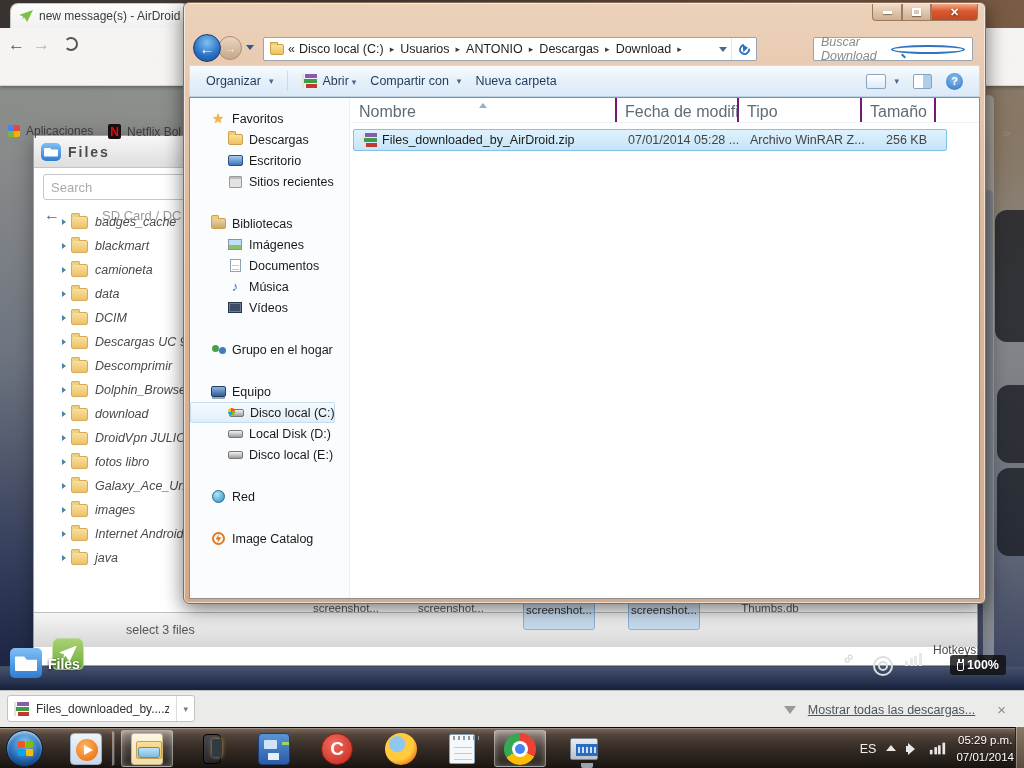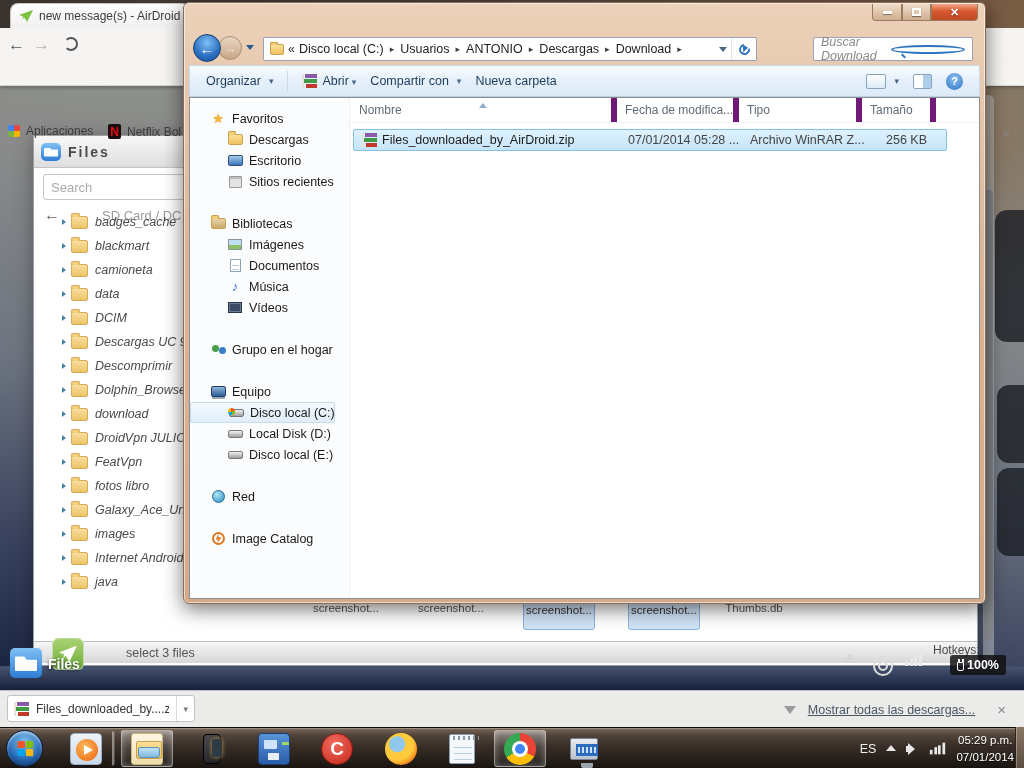--- a/index.html
+++ b/index.html
@@ -73,21 +73,21 @@
   .ad-path{color:#9a9a9a;font-size:13px;white-space:nowrap;}
   .ad-tree{position:absolute;left:0;top:87px;width:150px;bottom:26px;overflow:hidden;}
   .ad-node{height:24px;display:flex;align-items:center;padding-left:26px;position:relative;font-style:italic;}
   .ad-node .tri{position:absolute;left:28px;width:0;height:0;border-left:4px solid #4585a8;
     border-top:3px solid transparent;border-bottom:3px solid transparent;}
   .ad-folder{width:17px;height:13px;background:linear-gradient(#f7dfa0,#edc36a);border:1px solid #d9aa55;
     border-radius:2px;position:relative;margin:0 7px 0 11px;flex:0 0 17px;}
   .ad-folder::before{content:"";position:absolute;top:-4px;left:-1px;width:7px;height:3px;background:#f0cf7d;
     border:1px solid #d9aa55;border-bottom:none;border-radius:2px 2px 0 0;}
   .ad-label{font-size:12.5px;color:#4a4a4a;white-space:nowrap;}
-  .ad-status{position:absolute;left:0;bottom:2px;width:100%;height:22px;background:linear-gradient(#f5f5f5,#d7d7d7);
+  .ad-status{position:absolute;left:0;bottom:18px;width:100%;height:35px;background:linear-gradient(#f5f5f5,#d7d7d7);
     border-top:1px solid #bfbfbf;display:flex;align-items:center;padding-left:92px;}
   .ad-status-text{font-size:12.5px;color:#555;}
   .ad-grid-item{position:absolute;z-index:3;font-size:11.5px;color:#555;text-align:center;}
   .ad-grid-sel{position:absolute;z-index:3;width:72px;height:30px;background:rgba(170,205,240,.55);
     border:1px solid #8cb2dd;border-radius:3px;font-size:11.5px;color:#333;text-align:center;padding-top:3px;}
   
   .dock{position:absolute;left:0;top:666px;width:1024px;height:24px;z-index:3;
     background:linear-gradient(#46536e,#16203c);border-top:1px solid rgba(255,255,255,.18);}
   .dock-files{position:absolute;left:10px;top:648px;width:32px;height:30px;z-index:4;}
   .ad-green{position:absolute;left:52px;top:638px;width:32px;height:32px;z-index:4;border-radius:6px;
@@ -187,21 +187,21 @@
   .si-computer i{display:block;width:15px;height:11px;background:linear-gradient(#8fb6d9,#2d5f9a);border:1px solid #1e3f66;border-radius:2px;box-shadow:0 3px 0 -1px #9aa6b2;}
   .si-disk i,.si-disk-win i{display:block;width:15px;height:8px;background:linear-gradient(#f2f2f2,#9e9e9e);border:1px solid #787878;border-radius:2px;}
   .si-disk-win i::after{content:"";position:absolute;left:0;top:2px;width:7px;height:7px;border-radius:50%;
     background:conic-gradient(#f35325 0 25%,#81bc06 0 50%,#05a6f0 0 75%,#ffba08 0);}
   .si-network i{display:block;width:13px;height:13px;border-radius:50%;background:radial-gradient(circle at 35% 30%,#aee6f8,#2e8fc0);border:1px solid #1f6a94;}
   .si-catalog i{display:block;width:13px;height:13px;border-radius:50%;border:2px solid #e07820;position:relative;}
   .si-catalog i::before{content:"";position:absolute;left:2px;top:0px;width:6px;height:9px;background:#e07820;
     clip-path:polygon(55% 0,0 60%,40% 60%,30% 100%,100% 35%,48% 35%);}
   .filelist{position:absolute;left:161px;top:0;right:0;bottom:0;}
   .lheader{display:flex;height:25px;border-bottom:1px solid #eef2f6;position:relative;}
-  .lh-cell{font-size:12px;color:#5f6b76;padding:5px 4px 0 8px;border-right:6px solid #701a75;white-space:nowrap;overflow:hidden;}
+  .lh-cell{font-size:16px;color:#5f6b76;padding:5px 4px 0 8px;border-right:2px solid #701a75;white-space:nowrap;overflow:hidden;}
   .sortcaret{position:absolute;left:128px;top:1px;border:4px solid transparent;border-bottom:5px solid #93aec8;}
   .lrow{display:flex;align-items:center;height:22px;margin:6px 2px 0 2px;width:594px;
     background:linear-gradient(#def2fd,#c6e4f8);border:1px solid #84c1e8;border-radius:2px;}
   .lr-cell{font-size:12.5px;color:#1c1c1c;padding-left:8px;white-space:nowrap;overflow:hidden;display:flex;align-items:center;gap:5px;}
   .ico-winrar{display:inline-block;width:15px;height:14px;flex:0 0 15px;background:
     linear-gradient(#8a5ba8,#8a5ba8) 1px 0/13px 4px,
     linear-gradient(#3f9b44,#3f9b44) 0 5px/13px 4px,
     linear-gradient(#c0392b,#c0392b) 2px 10px/13px 4px;background-repeat:no-repeat;
     border-left:2px solid #e8e2d8;}
   .crumb-folder{width:14px;height:11px;background:linear-gradient(#fbe196,#efc05f);border:1px solid #caa14e;border-radius:2px;flex:0 0 14px;position:relative;}
@@ -363,25 +363,20 @@
           <span class="ad-label">download</span>
         </div>
         <div class="ad-node">
           <span class="tri" style="left: 28px;"></span>
           <span class="ad-folder" style="margin-left: 11px;"></span>
           <span class="ad-label">DroidVpn JULIO</span>
         </div>
         <div class="ad-node">
           <span class="tri" style="left: 28px;"></span>
           <span class="ad-folder" style="margin-left: 11px;"></span>
-          <span class="ad-label">FeatVpn</span>
-        </div>
-        <div class="ad-node">
-          <span class="tri" style="left: 28px;"></span>
-          <span class="ad-folder" style="margin-left: 11px;"></span>
           <span class="ad-label">fotos libro</span>
         </div>
         <div class="ad-node">
           <span class="tri" style="left: 28px;"></span>
           <span class="ad-folder" style="margin-left: 11px;"></span>
           <span class="ad-label">Galaxy_Ace_Unlo</span>
         </div>
         <div class="ad-node">
           <span class="tri" style="left: 28px;"></span>
           <span class="ad-folder" style="margin-left: 11px;"></span>
@@ -400,21 +395,21 @@
       </div>
     <div class="ad-status">
       <span class="ad-status-text">select 3 files</span>
     </div>
   </div>
   <div id="ad-grid">
       <div class="ad-grid-item" style="left: 313px; top: 602px; width: 66px;">screenshot...</div>
       <div class="ad-grid-item" style="left: 418px; top: 602px; width: 66px;">screenshot...</div>
       <div class="ad-grid-sel" style="left: 523px; top: 600px; width: 72px;">screenshot...</div>
       <div class="ad-grid-sel" style="left: 628px; top: 600px; width: 72px;">screenshot...</div>
-      <div class="ad-grid-item" style="left: 724px; top: 602px; width: 60px;">Thumbs.db</div>
+      <div class="ad-grid-item" style="left: 740px; top: 602px; width: 60px;">Thumbs.db</div>
     </div>
 
   
   <div class="dock"></div>
   <span class="hotkeys">Hotkeys:</span>
   <span class="tray-ico chain" style="left:843px;top:650px;">∞</span>
   <span class="tray-ico wifi" style="left:872px;top:655px;"></span>
   <span class="tray-ico bars" style="left:905px;top:653px;"></span>
   <div class="battery">
     <span class="plug"></span>

